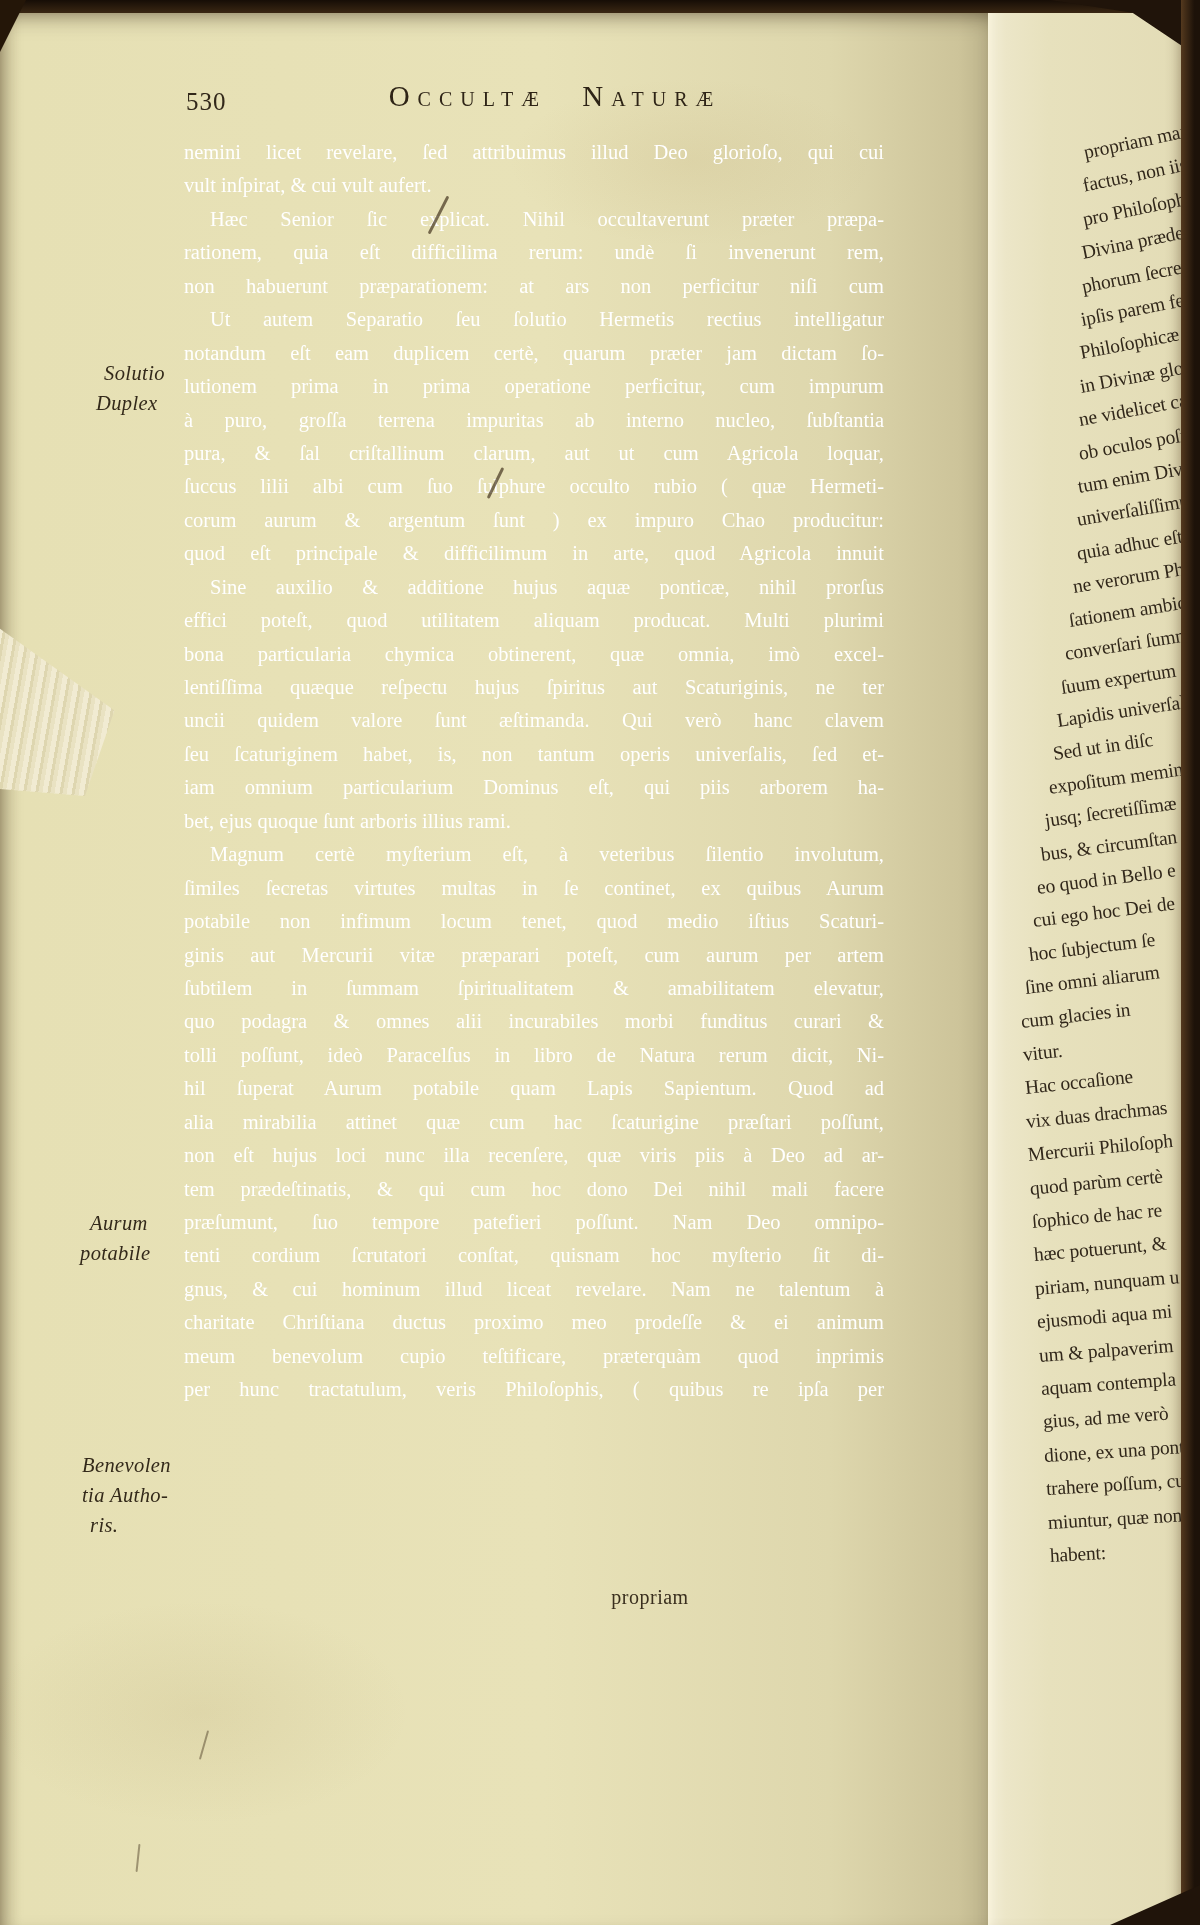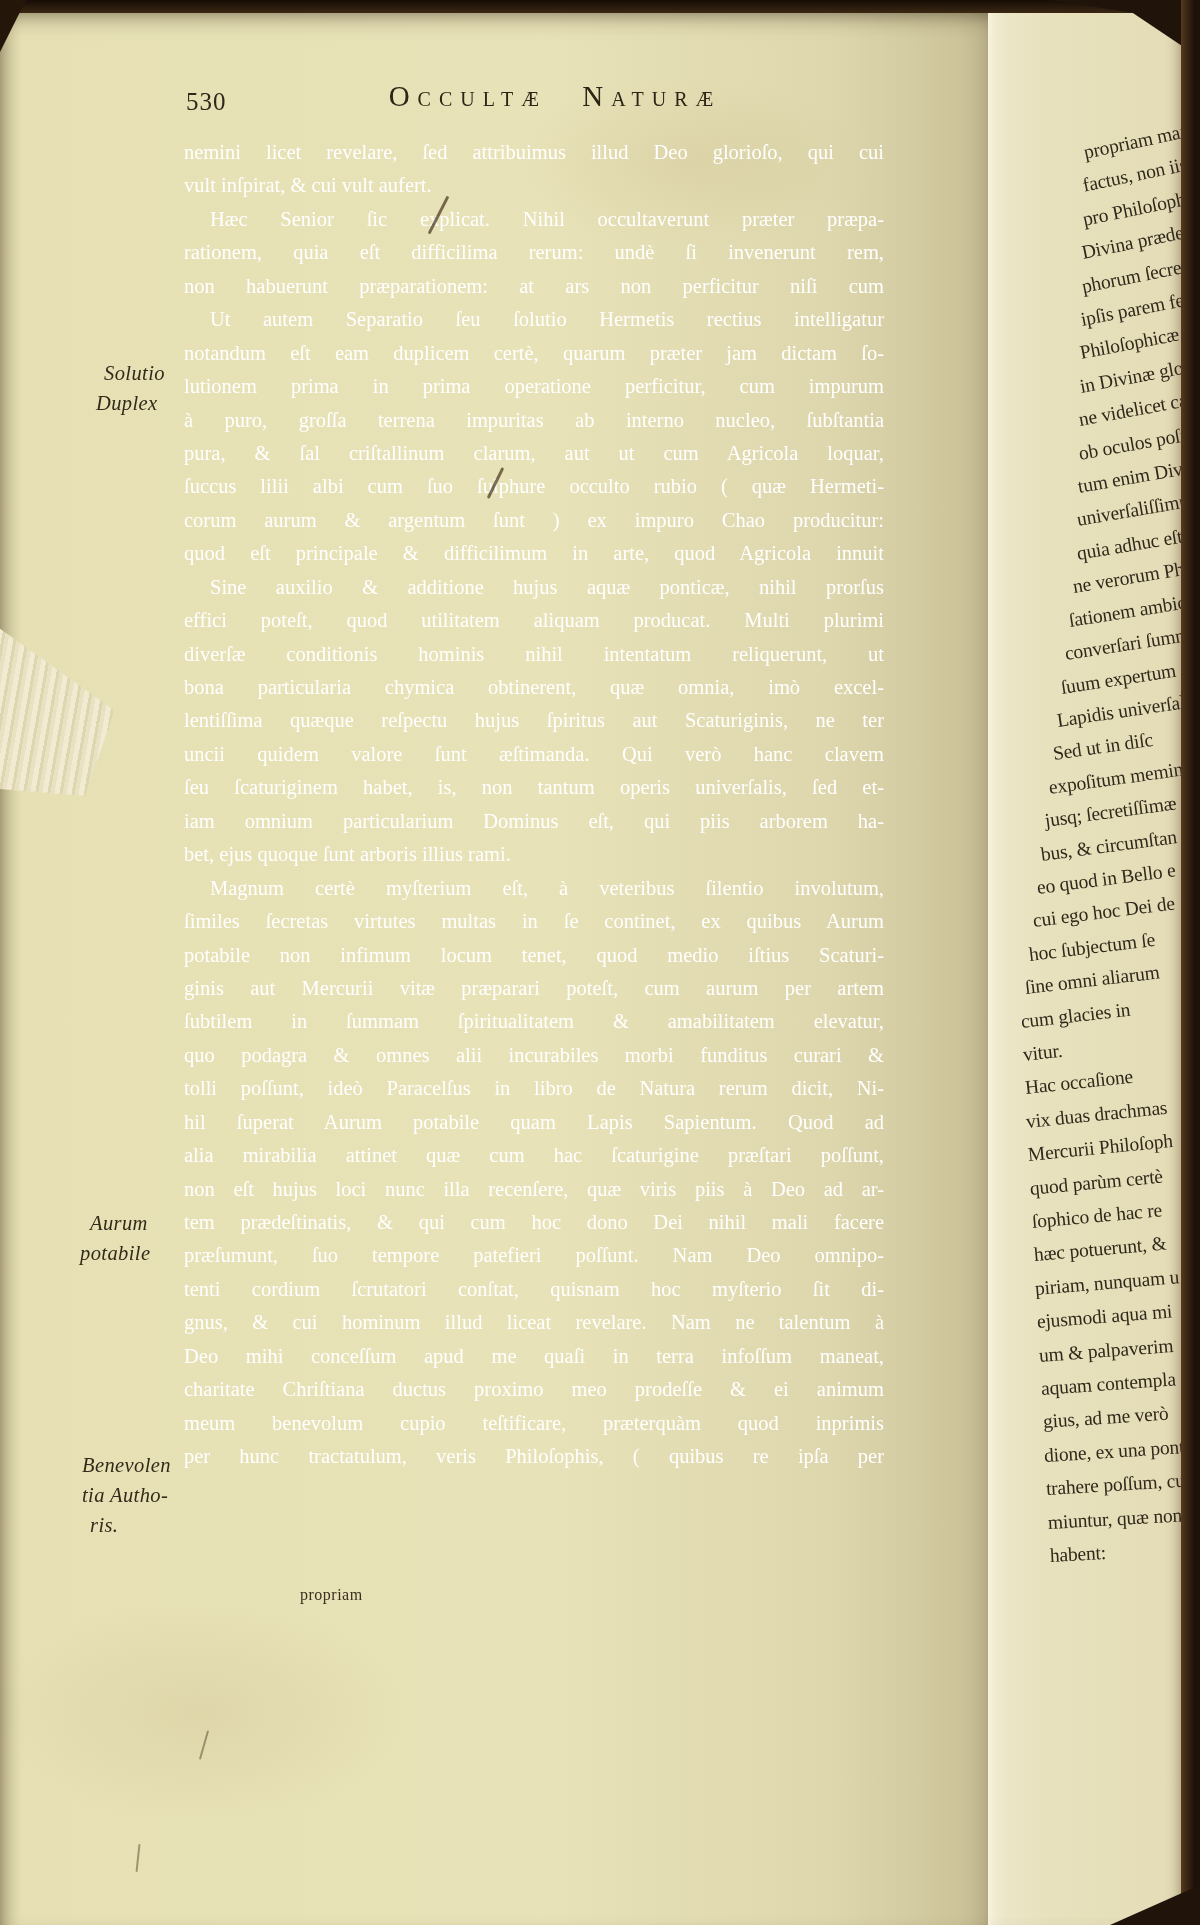--- a/index.html
+++ b/index.html
@@ -49,22 +49,22 @@
   }
   
   #body-text{position:absolute;left:184px;top:124px;width:700px;color:#ffffff;margin-top:12px;}
   .bline{
     font-size:20.5px;line-height:33.45px;height:33.45px;white-space:normal;
     text-align:justify;text-align-last:justify;text-justify:inter-word;overflow:visible;
   }
   .bline.endl{text-align-last:left;}
   .bline.ind{text-indent:26px;}
   #catchword{
-    position:absolute;left:184px;top:1586px;width:700px;text-align:left;
-    font-size:16px;color:#3a2f1e;transform:translateX(116px);letter-spacing:.5px;
+    position:absolute;left:184px;top:1586px;width:700px;text-align:center;
+    font-size:20px;color:#3a2f1e;transform:translateX(116px);letter-spacing:.5px;
   }
   
   .mnote{position:absolute;font-style:italic;font-size:20.5px;line-height:30px;color:#33291a;letter-spacing:.4px;}
   #mnote-1{left:104px;top:358px;}
   #mnote-1 div:nth-child(2){margin-left:-8px;}
   #mnote-2{left:90px;top:1208px;}
   #mnote-2 div:nth-child(2){margin-left:-10px;}
   #mnote-3{left:82px;top:1450px;}
   #mnote-3 div:nth-child(3){margin-left:8px;}
   
@@ -143,42 +143,40 @@
       <div class="bline ind">Ut autem Separatio ſeu ſolutio Hermetis rectius intelligatur</div>
       <div class="bline">notandum eſt eam duplicem certè, quarum præter jam dictam ſo-</div>
       <div class="bline">lutionem prima in prima operatione perficitur, cum impurum</div>
       <div class="bline">à puro, groſſa terrena impuritas ab interno nucleo, ſubſtantia</div>
       <div class="bline">pura, &amp; ſal criſtallinum clarum, aut ut cum Agricola loquar,</div>
       <div class="bline">ſuccus lilii albi cum ſuo ſulphure occulto rubio ( quæ Hermeti-</div>
       <div class="bline">corum aurum &amp; argentum ſunt )  ex impuro Chao producitur:</div>
       <div class="bline">quod eſt principale &amp; difficilimum in arte, quod Agricola innuit</div>
       <div class="bline ind">Sine auxilio &amp; additione hujus aquæ ponticæ, nihil prorſus</div>
       <div class="bline">effici poteſt, quod utilitatem aliquam producat.  Multi plurimi</div>
-      <div class="bline">diverſæ conditionis hominis nihil intentatum reliquerunt, ut</div>
       <div class="bline">bona particularia chymica obtinerent, quæ omnia, imò excel-</div>
       <div class="bline">lentiſſima quæque reſpectu hujus ſpiritus aut Scaturiginis, ne ter</div>
       <div class="bline">uncii quidem valore ſunt æſtimanda.  Qui verò hanc clavem</div>
       <div class="bline">ſeu ſcaturiginem habet, is, non tantum operis univerſalis, ſed et-</div>
       <div class="bline">iam omnium particularium Dominus eſt, qui piis arborem ha-</div>
       <div class="bline endl">bet, ejus quoque ſunt arboris illius rami.</div>
       <div class="bline ind">Magnum certè myſterium eſt, à veteribus ſilentio involutum,</div>
       <div class="bline">ſimiles ſecretas virtutes multas in ſe continet, ex quibus Aurum</div>
       <div class="bline">potabile non infimum locum tenet, quod medio iſtius Scaturi-</div>
       <div class="bline">ginis aut Mercurii vitæ præparari poteſt, cum aurum per artem</div>
       <div class="bline">ſubtilem in ſummam ſpiritualitatem &amp; amabilitatem elevatur,</div>
       <div class="bline">quo podagra &amp; omnes alii incurabiles morbi funditus curari &amp;</div>
       <div class="bline">tolli poſſunt, ideò Paracelſus in libro de Natura rerum dicit, Ni-</div>
       <div class="bline">hil ſuperat Aurum potabile quam Lapis Sapientum.  Quod ad</div>
       <div class="bline">alia mirabilia attinet quæ cum hac ſcaturigine præſtari poſſunt,</div>
       <div class="bline">non eſt hujus loci nunc illa recenſere, quæ viris piis à Deo ad ar-</div>
       <div class="bline">tem prædeſtinatis, &amp; qui cum hoc dono Dei nihil mali facere</div>
       <div class="bline">præſumunt, ſuo tempore patefieri poſſunt.  Nam Deo omnipo-</div>
       <div class="bline">tenti cordium ſcrutatori conſtat, quisnam hoc myſterio ſit di-</div>
       <div class="bline">gnus, &amp; cui hominum illud liceat revelare.  Nam ne talentum à</div>
-      <div class="bline">Deo mihi conceſſum apud me quaſi in terra infoſſum maneat,</div>
       <div class="bline">charitate Chriſtiana ductus proximo meo prodeſſe &amp; ei animum</div>
       <div class="bline">meum benevolum cupio teſtificare, præterquàm quod inprimis</div>
       <div class="bline">per hunc tractatulum, veris Philoſophis, ( quibus re ipſa per</div>
     </div>
 
   <div id="catchword">propriam</div>
 
   <div class="mnote" id="mnote-1">
     <div>Solutio</div>
     <div>Duplex</div>

